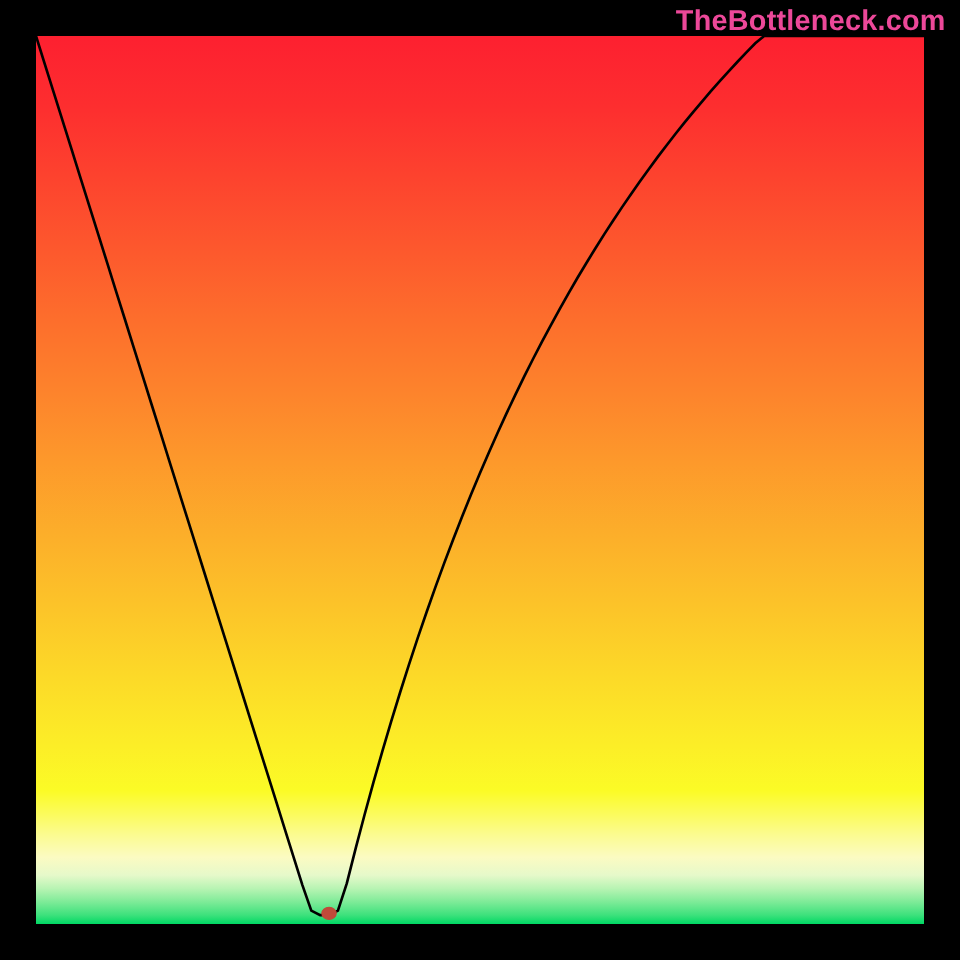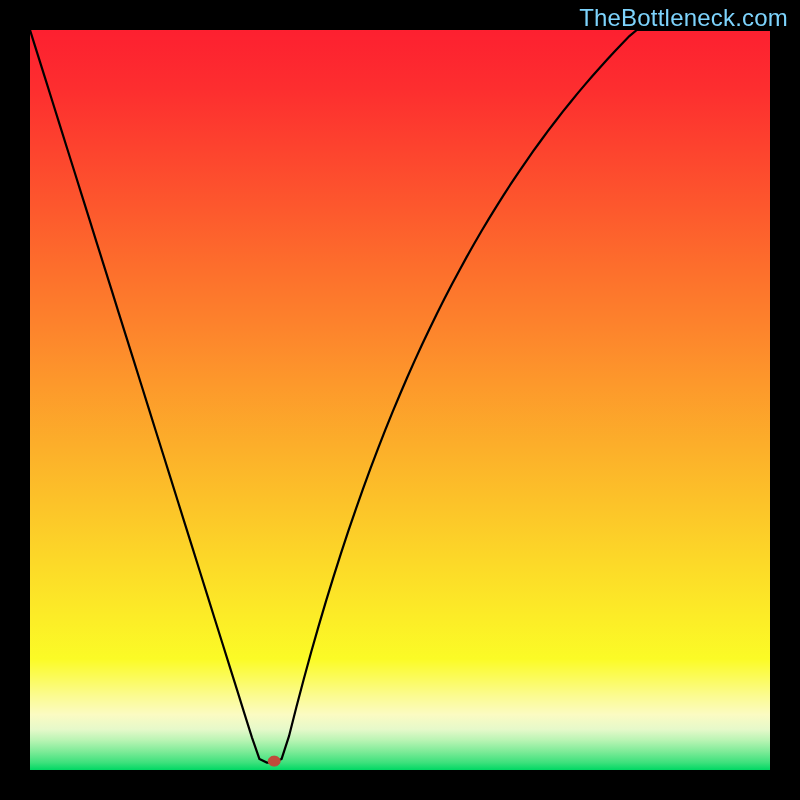--- a/index.html
+++ b/index.html
@@ -14,23 +14,23 @@
   .frame {
     position: relative;
     width: 800px;
     height: 800px;
     background: #000;
   }
   .watermark {
     position: absolute;
     top: 4px;
     right: 12px;
-    color: #7dd3fc;
+    color: #ec4899;
     font-size: 24px;
-    font-weight: 400;
+    font-weight: 700;
     letter-spacing: 0.2px;
     z-index: 5;
     user-select: none;
   }
   .plot-area {
     position: absolute;
     left: 30px;
     top: 30px;
     width: 740px;
     height: 740px;

